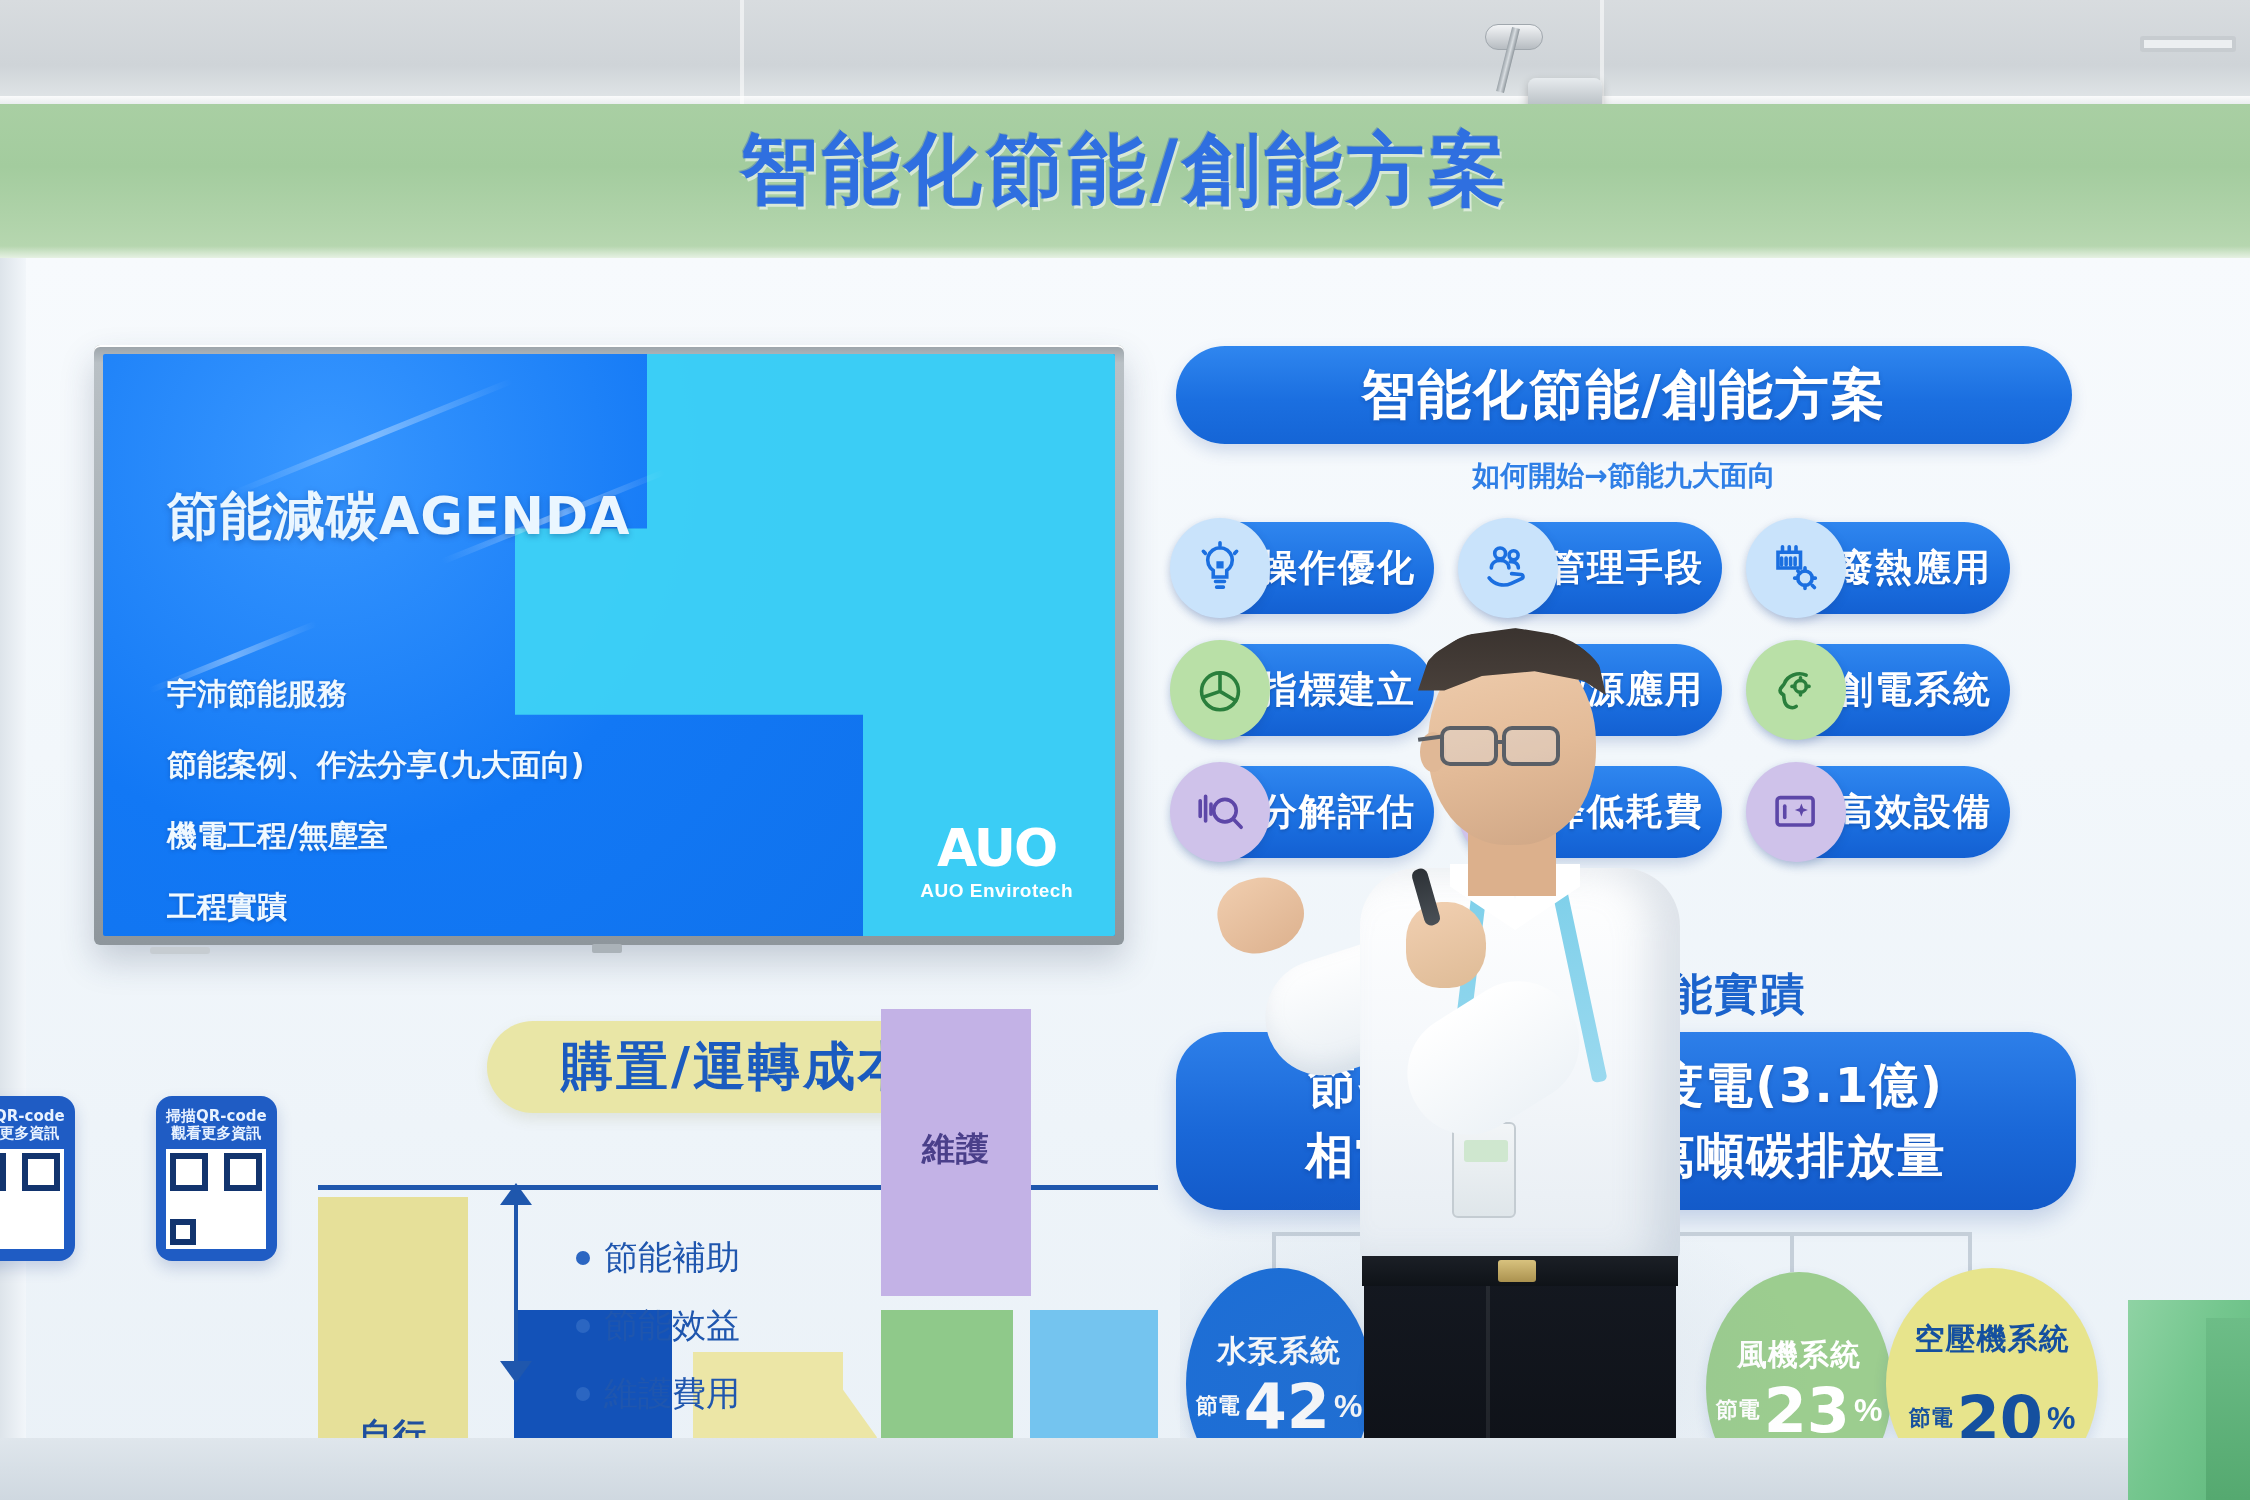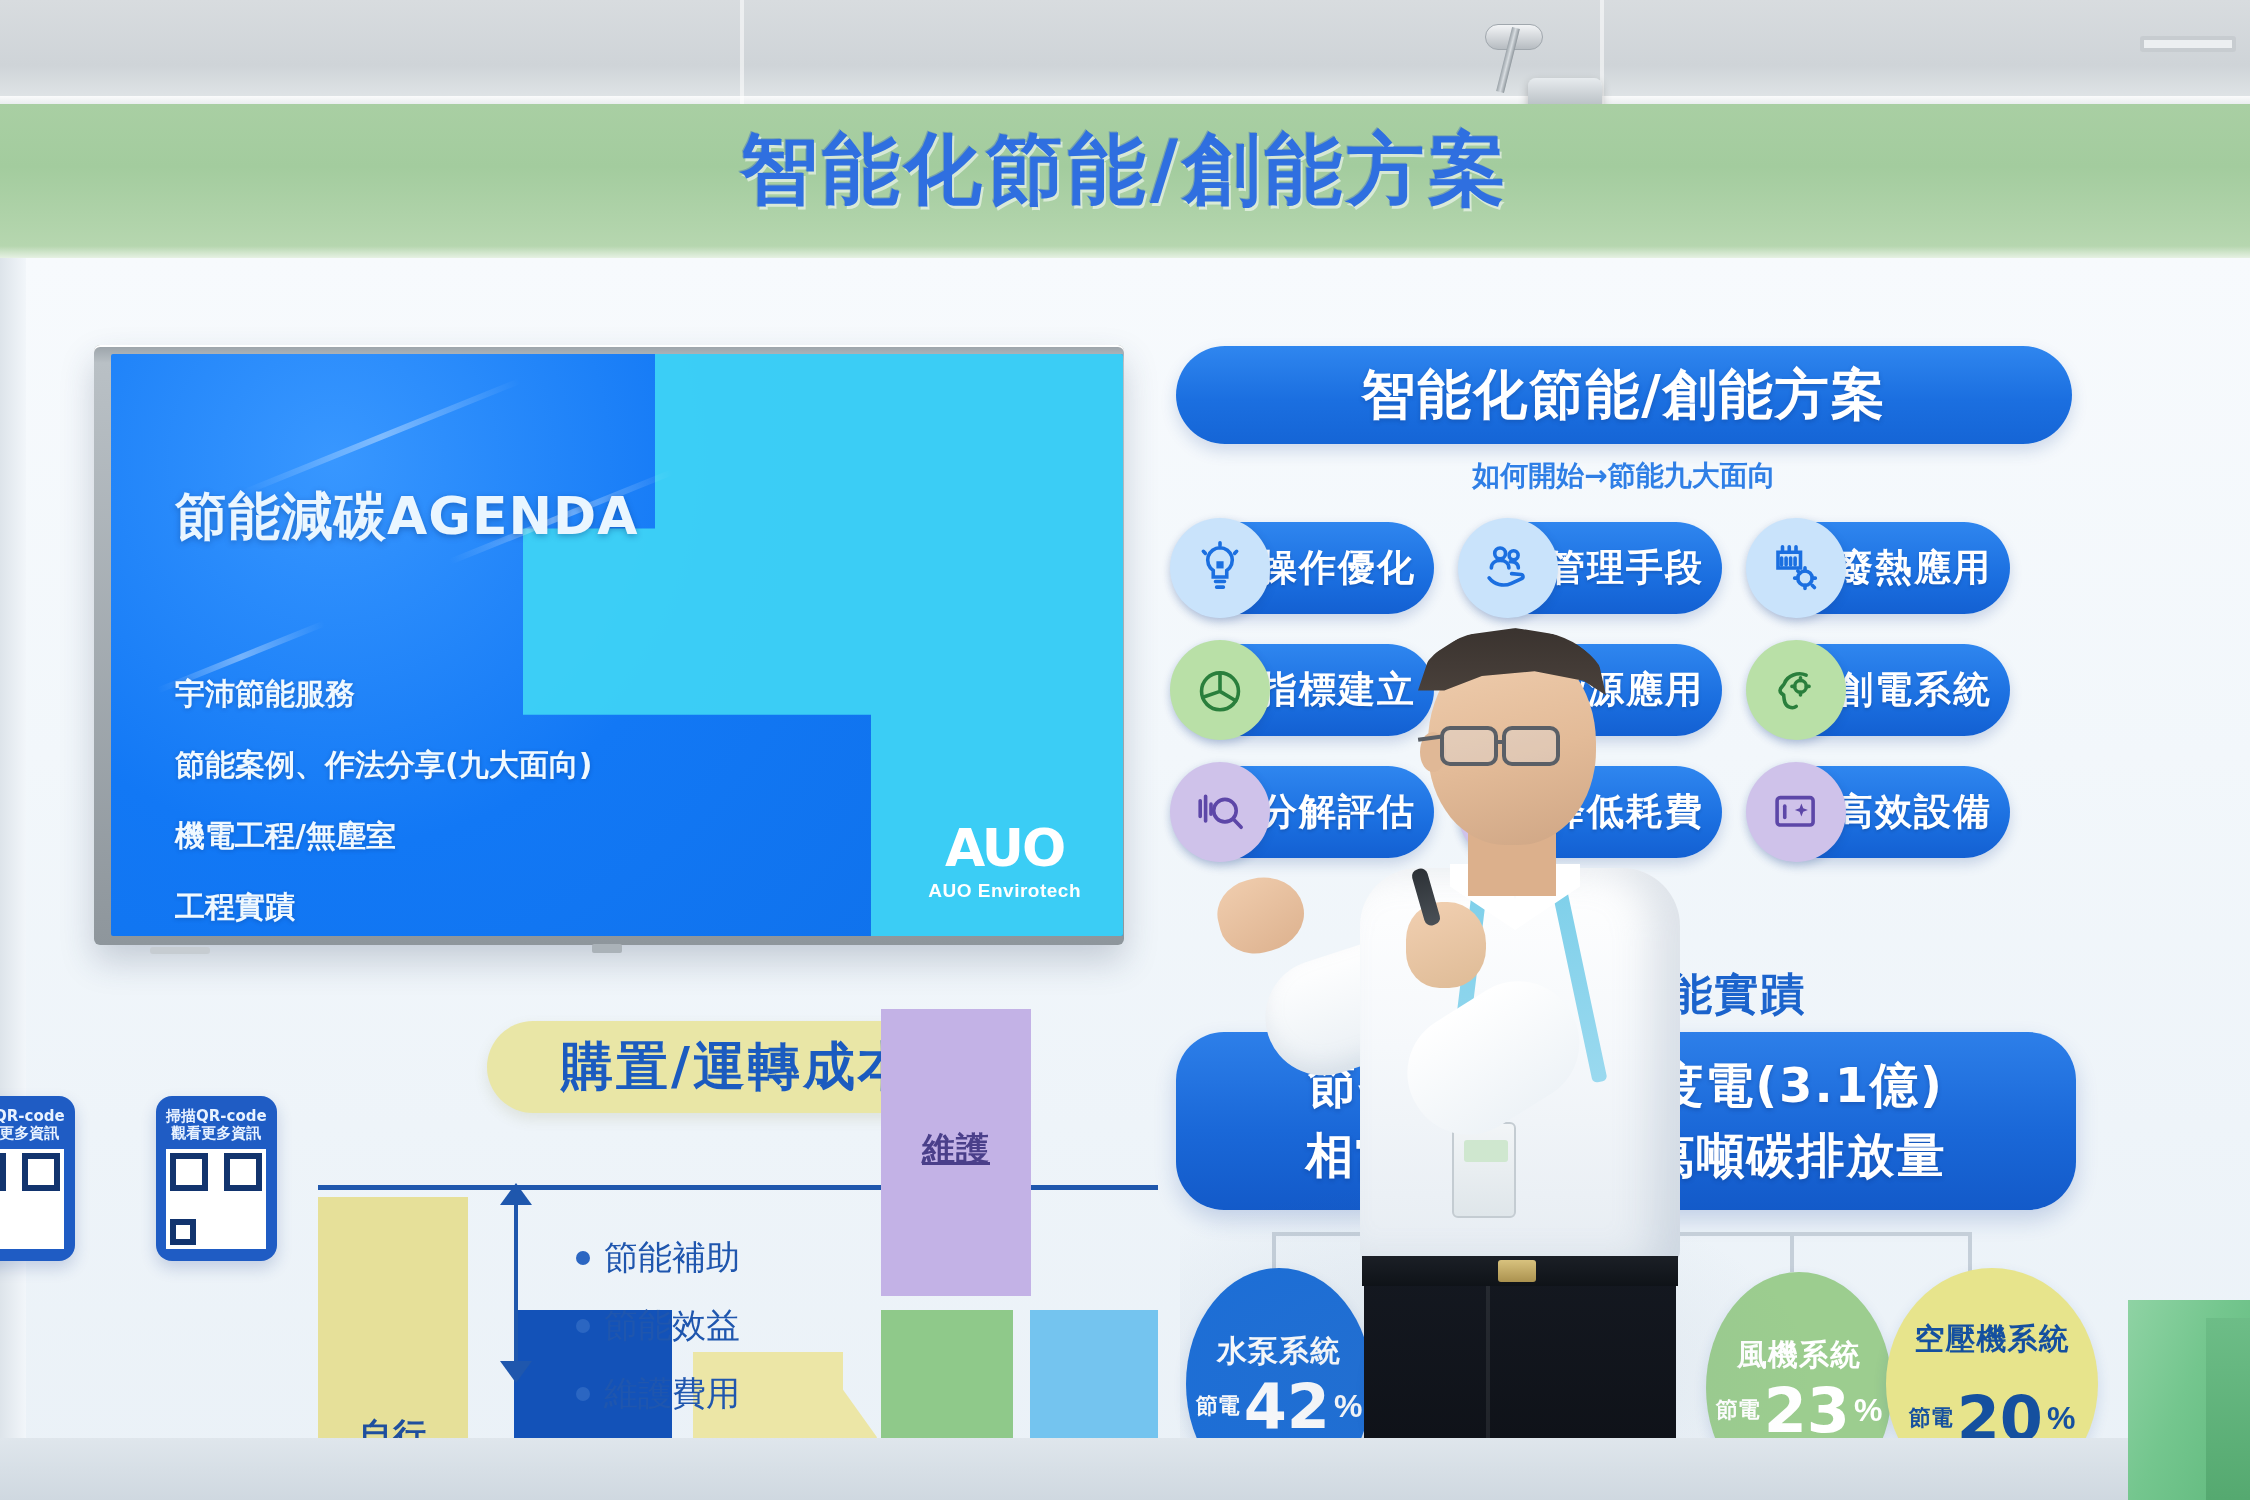--- a/index.html
+++ b/index.html
@@ -97,21 +97,20 @@
     position:absolute; left:94px; top:345px; width:1030px; height:600px;
     background: linear-gradient(180deg,#9aa2a8 0%, #b9c0c5 3%, #8e969c 100%);
     border-radius:6px;
     padding:9px;
     box-shadow: 0 16px 34px rgba(40,60,90,.22), 0 2px 0 #fff inset;
   }
   .tv-screen {
     position:relative; width:100%; height:100%;
     border-radius:2px; overflow:hidden;
     background: radial-gradient(circle at 22% 18%, #3897ff 0%, #1278f5 42%, #0e6fe8 100%);
-    margin-left: 8px;
   }
   
   .tv-art {
     position:absolute; right:0; top:0; width:600px; height:100%;
     background: #3fd5f5;
     clip-path: polygon(22% 0%, 100% 0%, 100% 100%, 58% 100%, 58% 62%, 0% 62%, 0% 30%, 22% 30%);
     opacity:.92;
   }
   .tv-streak {
     position:absolute; height:6px; border-radius:4px;
@@ -290,21 +289,21 @@
     position:absolute; left:0; top:0; width:840px; height:5px; background:#1f57ad;
   }
   .bar {
     position:absolute; bottom:0;
     display:flex; align-items:flex-end; justify-content:center;
     padding-bottom:8px;
   }
   .bar span {
     font-size:33px; font-weight:700; letter-spacing:1px;
     font-family:"DejaVu Sans","Liberation Sans",sans-serif;
-    text-align:center; line-height:1.15; white-space:pre-line;text-decoration:underline;
+    text-align:center; line-height:1.15; white-space:pre-line;
   }
   .bar-buy    { left:0px;   width:150px; height:303px; background:#e6e099; }
   .bar-buy span { color:#1f4f9e; }
   .bar-esco   { left:196px; width:158px; height:190px; background:#1352b8; }
   .bar-esco span { color:#ffffff; font-size:36px; font-weight:800; letter-spacing:2px; }
   .bar-value  { left:375px; width:150px; height:148px; background:#ece6a6; }
   .bar-value span { color:#1f4f9e; }
   .bar-info   { left:563px; width:132px; height:190px; background:#8fc98a; }
   .bar-info span { color:#1f4f9e; }
   .bar-stable { left:712px; width:128px; height:190px; background:#74c4ef; }

